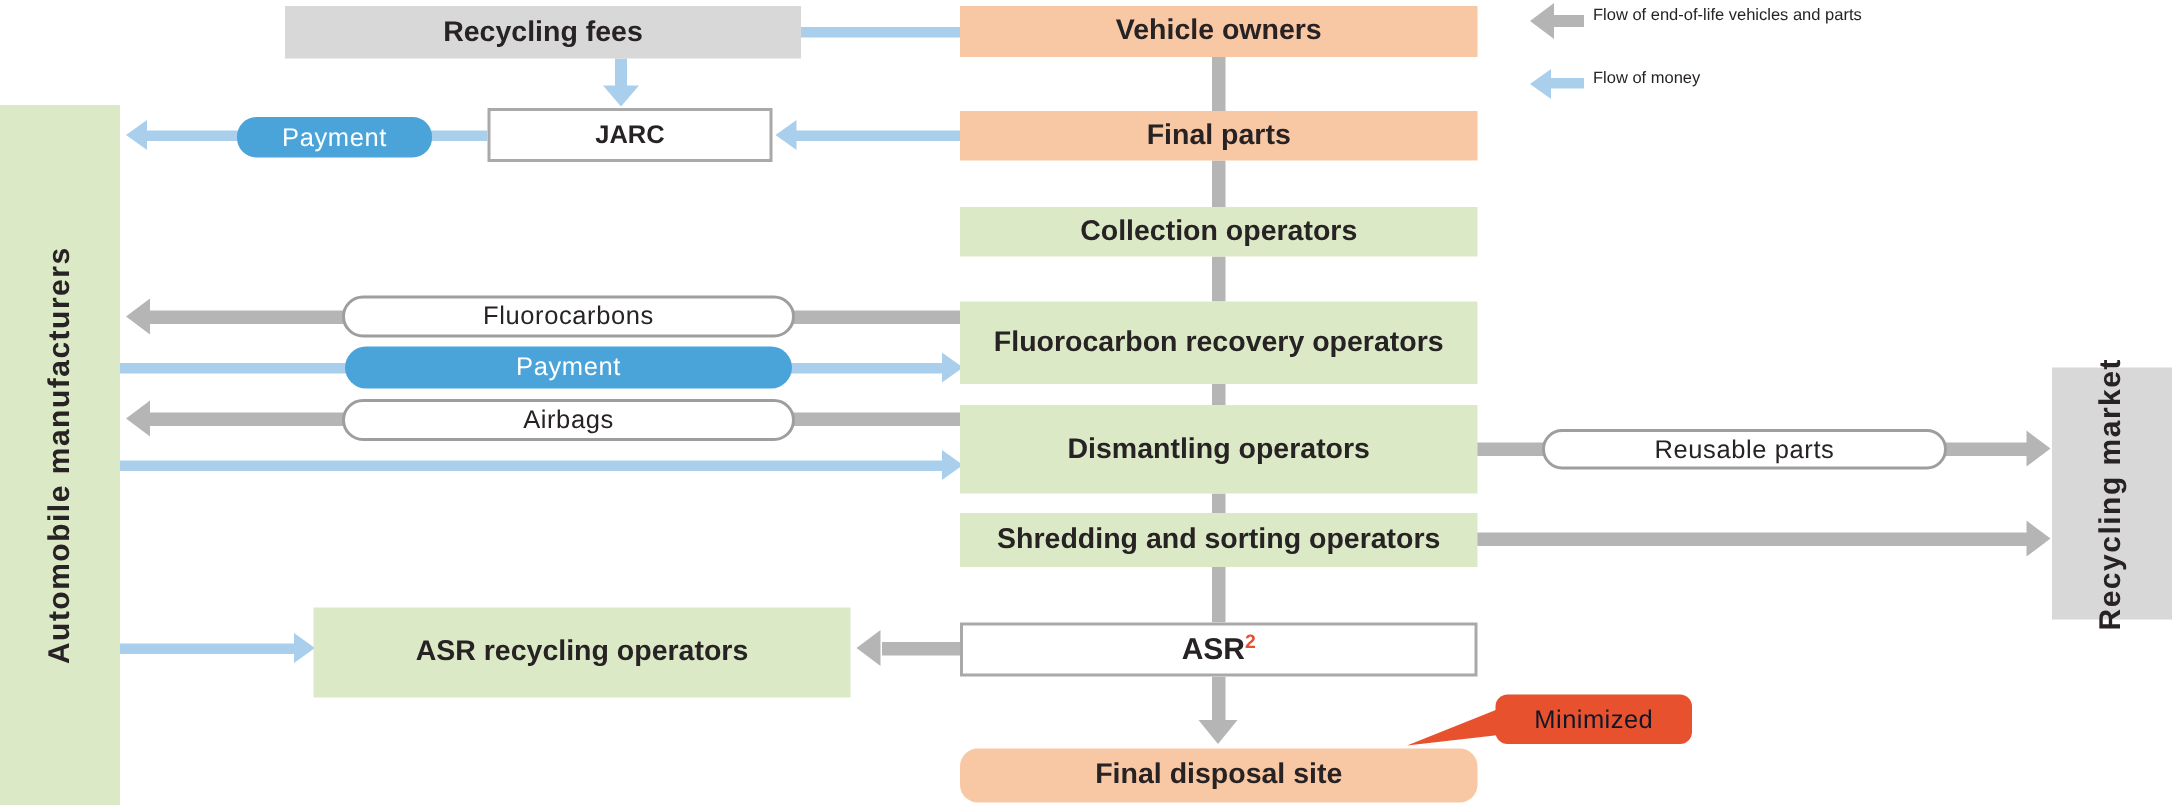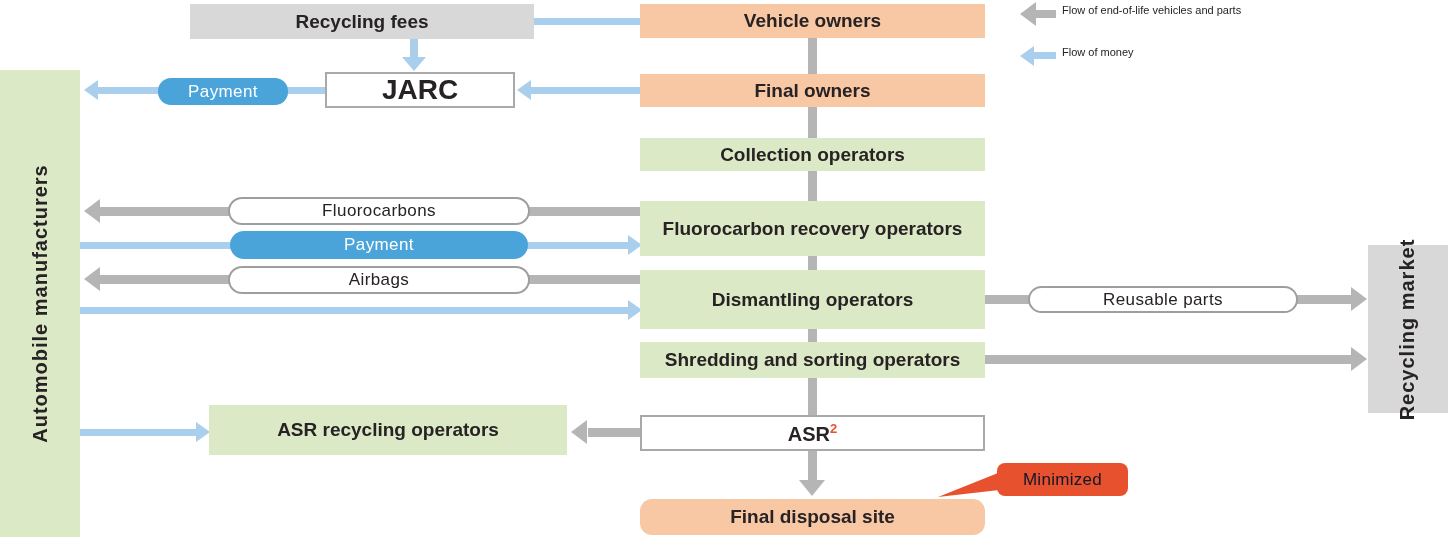--- a/index.html
+++ b/index.html
@@ -118,54 +118,54 @@
   </div>
 
   <div class="abs box graybox vtext" style="left:1368px; top:245px; width:80px; height:168px;">
     <span>Recycling market</span>
   </div>
 
   <div class="abs box graybox" style="left:190px; top:4px; width:344px; height:35px;">
     <span>Recycling fees</span>
   </div>
 
-  <div class="abs box whitebox" style="left:325px; top:72px; width:190px; height:36px; font-size:28px;">
+  <div class="abs box whitebox" style="left:325px; top:72px; width:190px; height:36px; font-size:17px;">
     <span>JARC</span>
   </div>
 
   <div class="abs pill blue" style="left:158px; top:78px; width:130px; height:27px; border-radius:13px;">
     <span>Payment</span>
   </div>
 
   <div class="abs box orange" style="left:640px; top:4px; width:345px; height:34px;text-align:center;">
     <span>Vehicle owners</span>
   </div>
   <div class="abs box orange" style="left:640px; top:74px; width:345px; height:33px;">
-    <span>Final owners</span>
+    <span>Final parts</span>
   </div>
   <div class="abs box green" style="left:640px; top:138px; width:345px; height:33px;">
     <span>Collection operators</span>
   </div>
   <div class="abs box green" style="left:640px; top:201px; width:345px; height:55px;">
     <span>Fluorocarbon recovery operators</span>
   </div>
   <div class="abs box green" style="left:640px; top:270px; width:345px; height:59px;">
     <span>Dismantling operators</span>
   </div>
   <div class="abs box green" style="left:640px; top:342px; width:345px; height:36px;">
     <span>Shredding and sorting operators</span>
   </div>
   <div class="abs box whitebox" style="left:640px; top:415px; width:345px; height:36px; font-size:20px;">
     <span><span>ASR</span><sup class="red">2</sup></span>
   </div>
   <div class="abs box orange" style="left:640px; top:499px; width:345px; height:36px;border-radius:12px;">
     <span>Final disposal site</span>
   </div>
 
-  <div class="abs box green" style="left:209px; top:405px; width:358px; height:50px;">
+  <div class="abs box green" style="left:209px; top:405px; width:358px; height:60px;">
     <span>ASR recycling operators</span>
   </div>
 
   <div class="abs pill white" style="left:228px; top:197px; width:302px; height:28px;">
     <span>Fluorocarbons</span>
   </div>
   <div class="abs pill blue" style="left:230px; top:231px; width:298px; height:28px;">
     <span>Payment</span>
   </div>
   <div class="abs pill white" style="left:228px; top:266px; width:302px; height:28px;">

